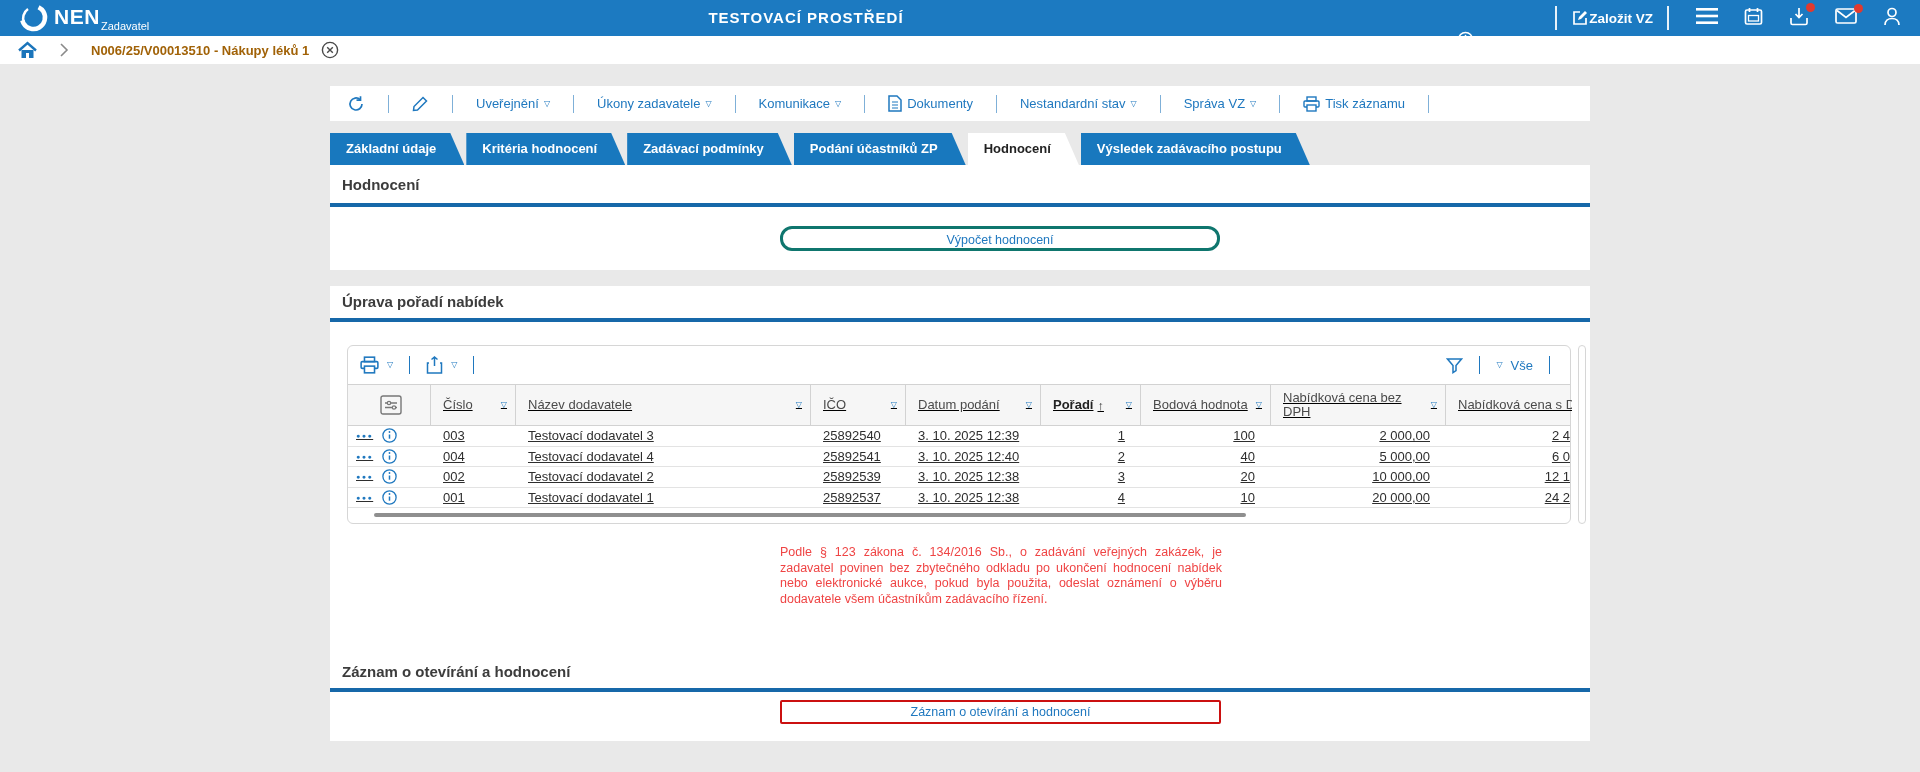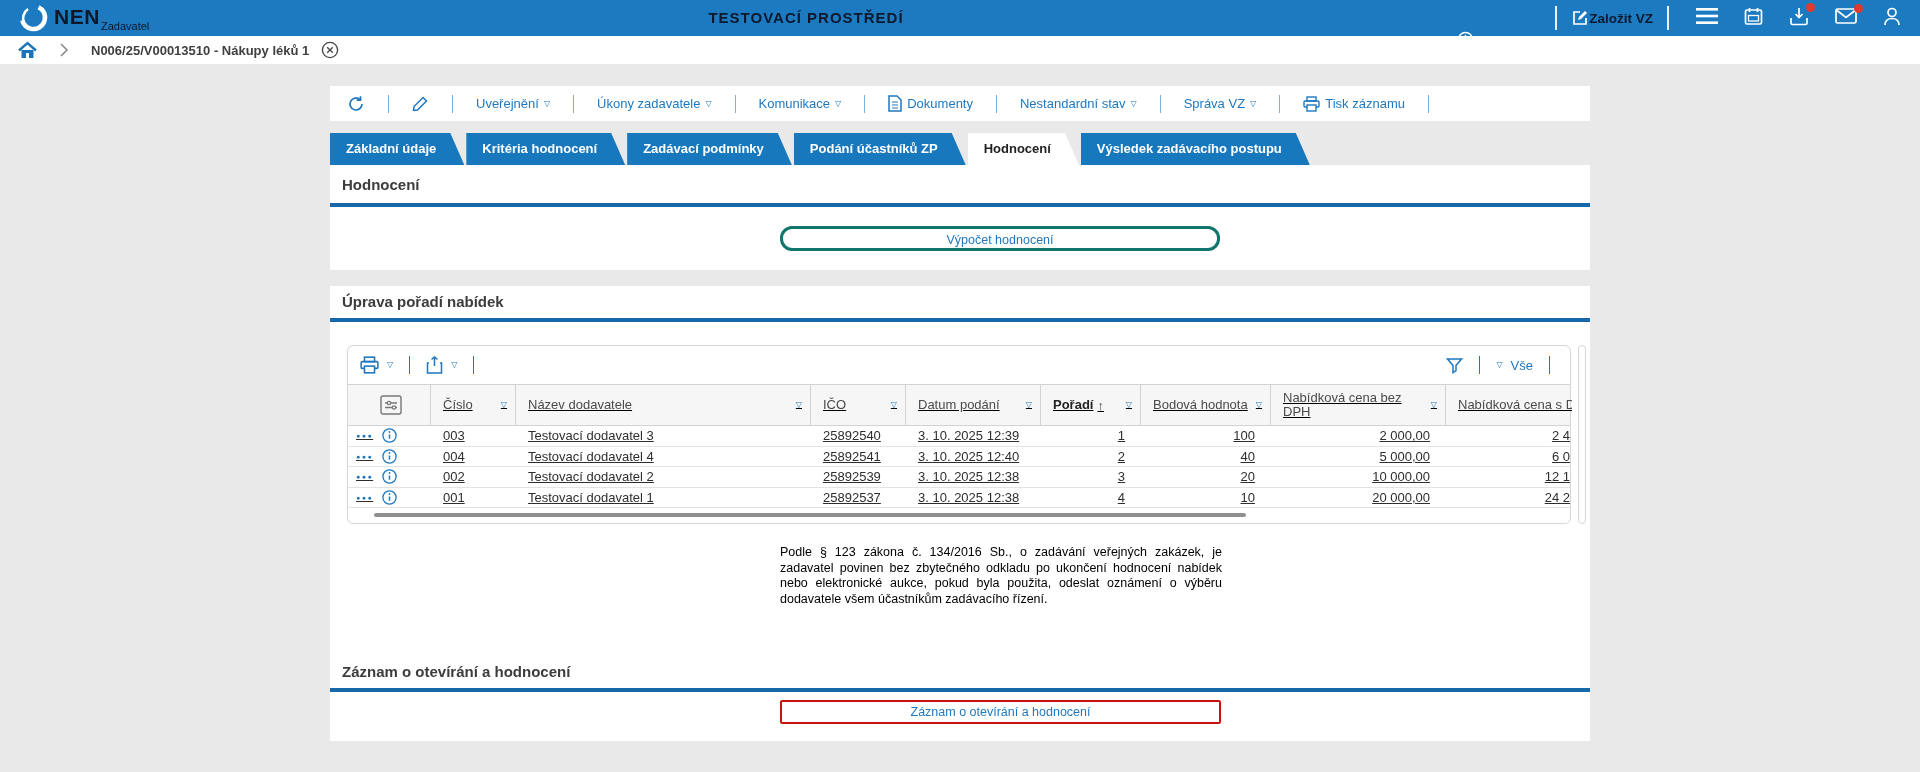--- a/index.html
+++ b/index.html
@@ -2,38 +2,38 @@
 <html><head>
 <meta charset="utf-8">
 <style>
   * { margin:0; padding:0; box-sizing:border-box; }
   html,body { width:1920px; height:772px; overflow:hidden; }
   body { font-family:"Liberation Sans","DejaVu Sans",sans-serif; background:#e9e9e9; position:relative; }
   .icon { display:inline-flex; align-items:center; justify-content:center; flex:none; }
   svg { display:block; }
 
   
-  .app-header { position:absolute; top:0; left:0; width:1920px; height:36px; background:#1c7ac1; color:#0f172a; }
+  .app-header { position:absolute; top:0; left:0; width:1920px; height:36px; background:#1c7ac1; color:#ffffff; }
   .logo-wrap { position:absolute; left:18px; top:2px; display:flex; align-items:flex-start; }
   .logo-circle { width:31px; height:31px; }
   .logo-text { font-size:21px; font-weight:bold; letter-spacing:.5px; margin-left:5px; line-height:30px; }
   .logo-sub { position:absolute; left:83px; top:18px; font-size:11px; font-weight:normal; }
   .env-title { position:absolute; left:650px; top:0; width:312px; height:36px; line-height:36px; text-align:center; font-size:15px; font-weight:bold; letter-spacing:1px; }
   .header-right { position:absolute; right:6px; top:0; height:36px; display:flex; align-items:center; gap:0; }
   .clock-box { display:flex; align-items:flex-end; gap:16px; font-size:13.5px;margin-top:42px; }
   .hdr-divider { width:2px; height:24px; background:rgba(255,255,255,.9); margin:0 14px; }
   .createvz { display:flex; align-items:center; gap:0; font-size:13.5px; font-weight:bold; cursor:pointer; }
   .hdr-icon { position:relative; margin:0 13px; cursor:pointer; }
   .notif-dot { position:absolute; top:-4px; right:-6px; width:9px; height:9px; border-radius:50%; background:#e03a2f; }
 
   
   .breadcrumb-bar { position:absolute; top:36px; left:0; width:1920px; height:28px; background:#fff; display:flex; align-items:center; }
   .bc-home { margin-left:18px; cursor:pointer; }
   .bc-chevron { margin-left:22px; color:#8a8a8a; }
-  .bc-title { margin-left:22px; font-size:13px; font-weight:bold; color:#404040; }
+  .bc-title { margin-left:22px; font-size:13px; font-weight:bold; color:#a16207; }
   .bc-close { margin-left:12px; cursor:pointer; }
 
   
   .section { position:absolute; left:330px; width:1260px; background:#fff;gap:14px; }
   .sec-heading { position:absolute; left:12px; font-size:15px; font-weight:bold; color:#3c3c3c; }
   .sec-underline { position:absolute; left:0; width:1260px; height:4px; background:#1668a9; }
 
   
   .page-toolbar { top:86px; height:35px; display:flex; align-items:center; padding-left:8px; color:#1f78bf; font-size:13px; }
   .pt-item { display:flex; align-items:center; gap:5px; padding:0 9px; cursor:pointer; white-space:nowrap; }
@@ -69,21 +69,21 @@
   .th.sorted { font-weight:bold; color:#222; }
   .sort-arrow { font-size:13px; font-weight:bold; color:#333; margin:0 4px; }
   .trow { height:20.5px; border-bottom:1px solid #e3e3e3; font-size:13px; color:#2e2e2e; cursor:pointer; }
   .td { display:flex; align-items:center; padding:0 12px; white-space:nowrap; overflow:hidden; }
   .td.num { justify-content:flex-end; padding-right:16px; }
   .td.cut { justify-content:flex-end; padding-right:2px; }
   .td.actions { gap:9px; padding-left:8px; }
   .dots { color:#1f78bf; font-size:7px; letter-spacing:1.5px; cursor:pointer; }
   .hscroll-thumb { position:absolute; left:26px; top:167px; width:872px; height:4px; background:#8f8f8f; border-radius:2px; cursor:grab; }
   .side-strip { position:absolute; left:1248px; top:59px; width:8px; height:179px; background:#fff; border:1px solid #d6d6d6; border-radius:4px; }
-  .law-note { position:absolute; left:450px; top:259px; width:442px; font-size:12.5px; line-height:15.6px; color:#000000; text-align:justify; }
+  .law-note { position:absolute; left:450px; top:259px; width:442px; font-size:12.5px; line-height:15.6px; color:#ef4444; text-align:justify; }
 
   
   .sec3 { top:656px; height:85px; }
   .sec3 .sec-heading { top:7px; }
   .sec3 .sec-underline { top:32px; }
   .btn-record { position:absolute; left:450px; top:44px; width:441px; height:24px; background:#fff; border:2px solid #cb1010; border-radius:2px; color:#1f78bf; font-size:12.5px; text-align:center; line-height:20px; cursor:pointer; }
 </style>
 </head>
 <body>
 

